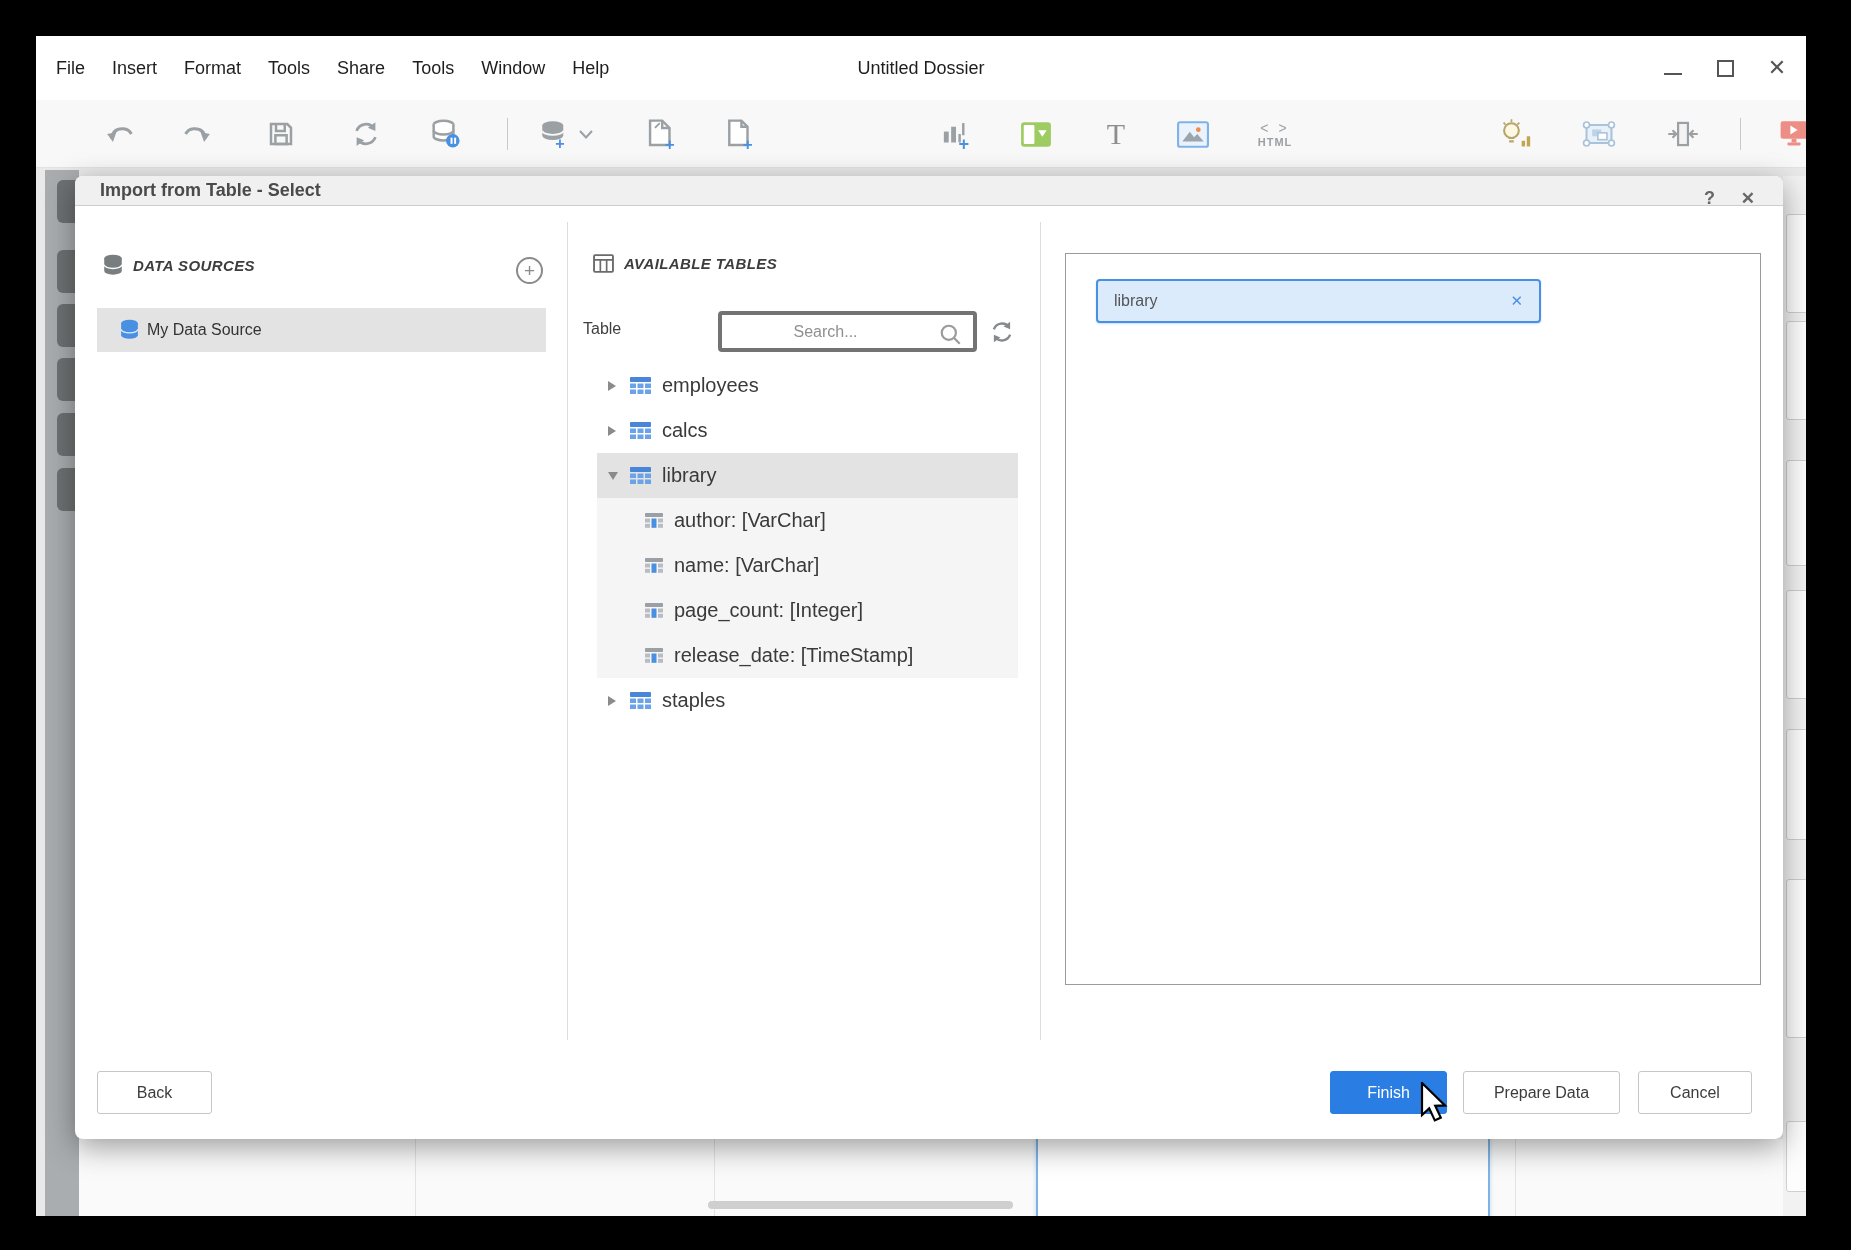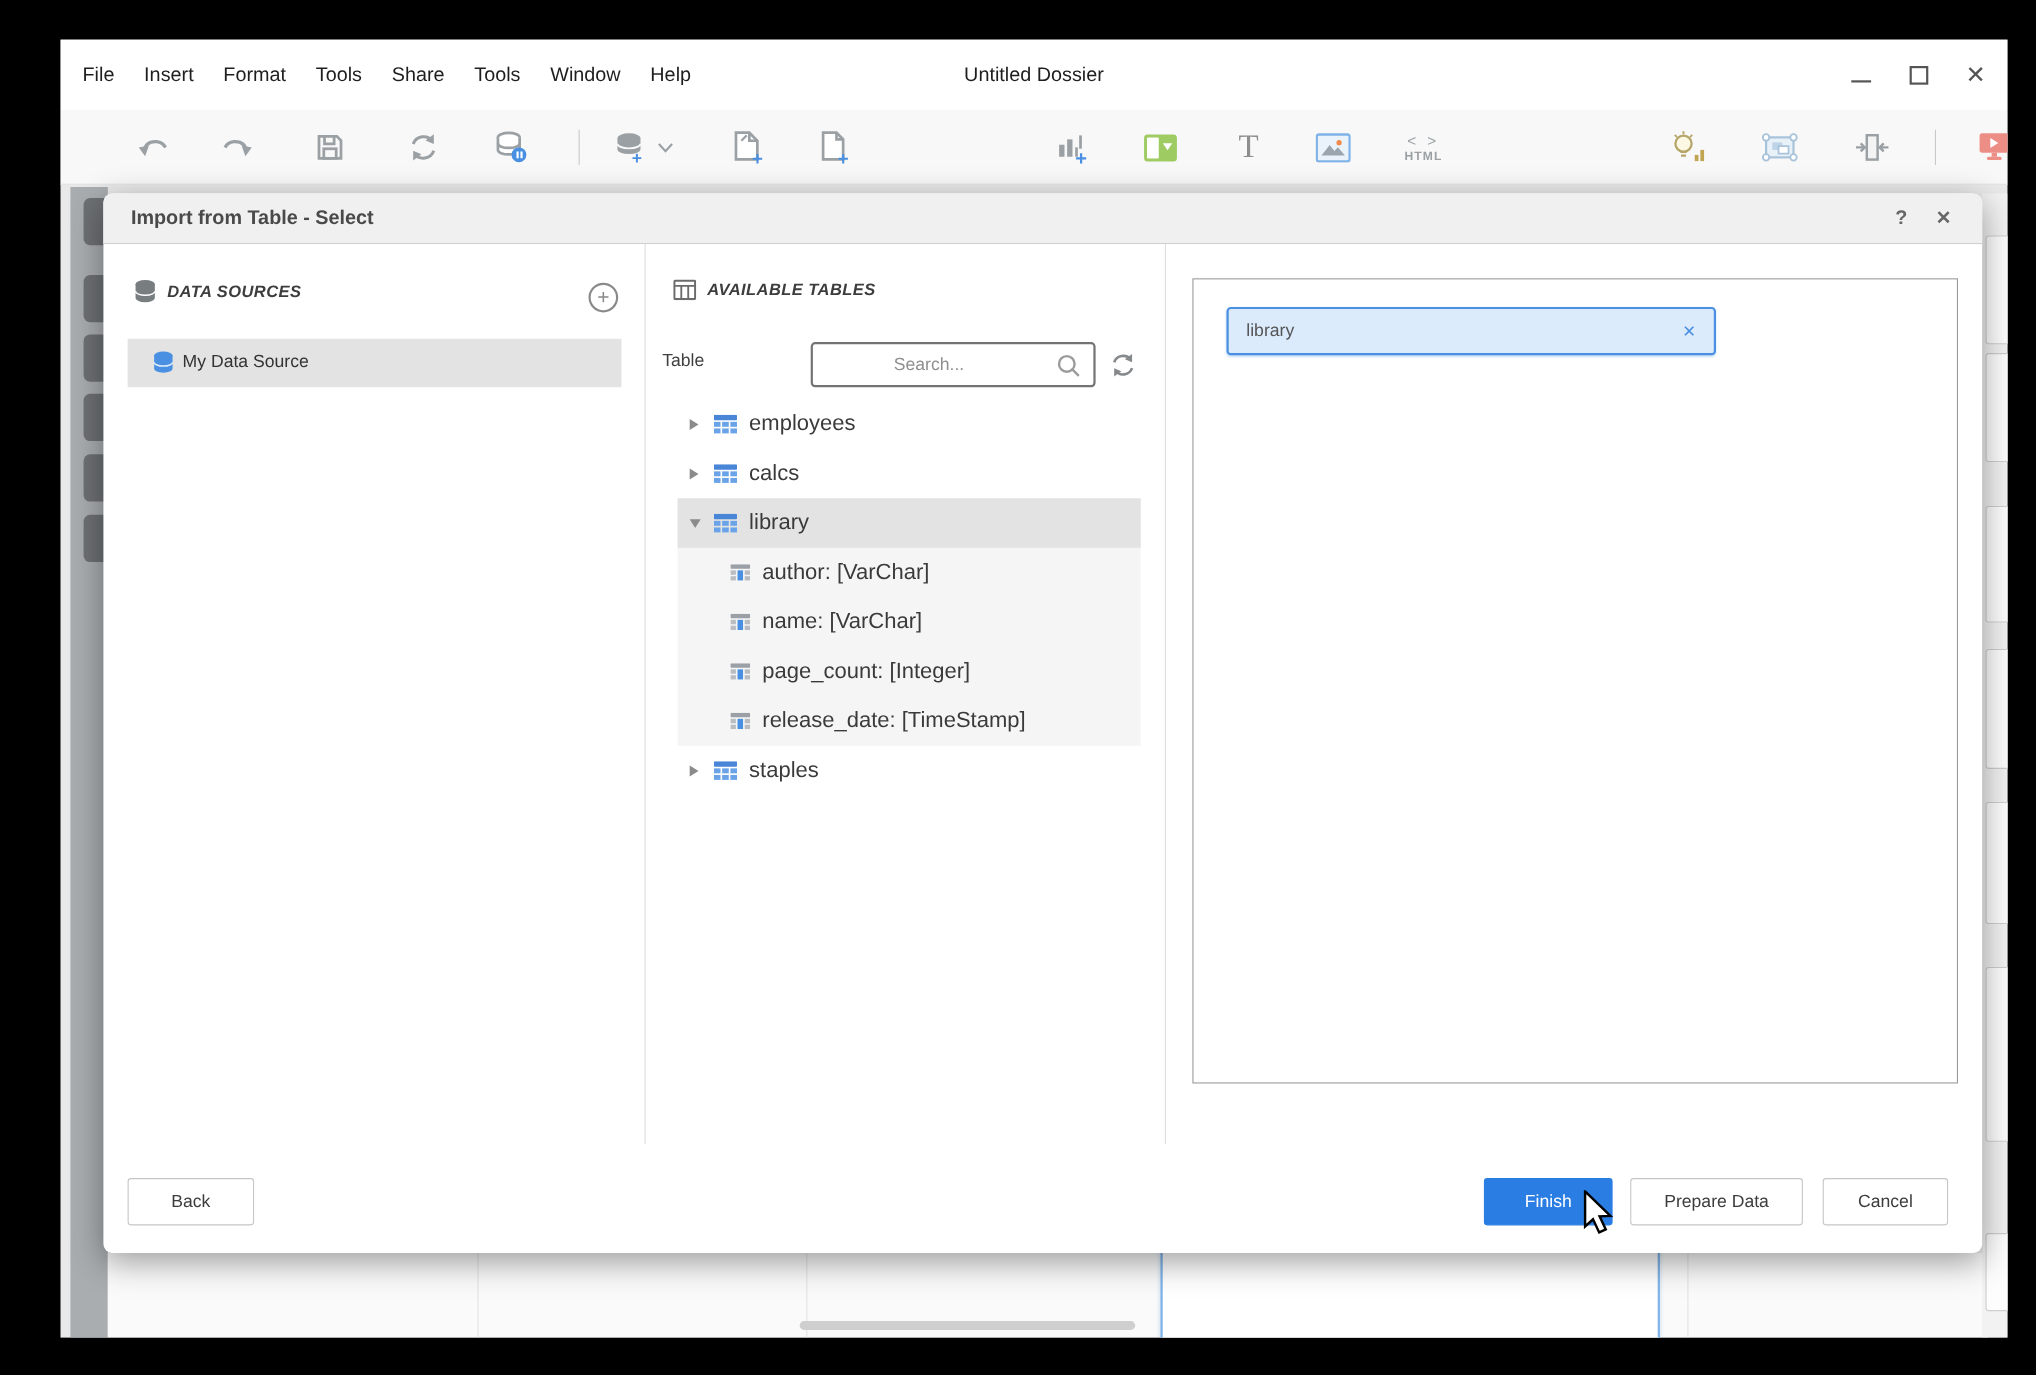--- a/index.html
+++ b/index.html
@@ -1,17 +1,17 @@
 <!DOCTYPE html>
 <html><head>
 <meta charset="utf-8">
 <style>
   * { margin:0; padding:0; box-sizing:border-box; }
   html,body { width:1851px; height:1250px; background:#000; font-family:"Liberation Sans", sans-serif; overflow:hidden; }
-  .window { position:absolute; left:36px; top:36px; width:1770px; height:1180px; background:#e9e9e9; overflow:hidden;margin-left:19px; }
+  .window { position:absolute; left:36px; top:36px; width:1770px; height:1180px; background:#e9e9e9; overflow:hidden; }
 
   
   .menubar { position:absolute; left:0; top:0; width:100%; height:64px; background:#fff; }
   .menu-items { position:absolute; left:20px; top:0; height:64px; display:flex; align-items:center; gap:27px; }
   .menu-item { font-size:18px; color:#1e1e1e; cursor:default; }
   .win-title { position:absolute; left:0; right:0; top:0; height:64px; display:flex; align-items:center; justify-content:center; font-size:18px; color:#1e1e1e; }
   .win-controls { position:absolute; right:14px; top:0; height:64px; display:flex; align-items:center; gap:22px; }
   .wc { width:30px; height:30px; display:flex; align-items:center; justify-content:center; }
   .wc-min  { width:18px; height:0; border-bottom:2px solid #555; margin-top:12px; }
   .wc-max  { width:17px; height:17px; border:2px solid #555; }
@@ -31,35 +31,35 @@
   .strip-tab { position:absolute; left:12px; width:28px; height:43px; background:#6e7173; border-radius:6px; }
   .bottom-canvas { position:absolute; left:43px; top:1103px; width:1709px; height:77px; background:#fafafa; }
   .bc-line { position:absolute; top:0; width:1px; height:77px; background:#e3e3e3; }
   .hscroll { position:absolute; left:629px; top:62px; width:305px; height:8px; background:#cfcfcf; border-radius:4px; }
   .blue-box { position:absolute; left:1000px; top:1090px; width:454px; height:106px; background:#fff; border:2px solid #7fb3e8; border-radius:5px; box-shadow:0 3px 4px rgba(127,179,232,.45); }
   .right-sliver { position:absolute; left:1747px; top:140px; width:23px; height:1040px; background:#f2f2f2; }
   .sliver-box { position:absolute; left:3px; width:26px; background:#fdfdfd; border:1px solid #cfcfcf; border-radius:3px; }
 
   
   .dialog { position:absolute; left:39px; top:140px; width:1708px; height:963px; background:#fff; border-radius:8px; box-shadow:0 8px 30px rgba(0,0,0,.38); z-index:50; }
-  .dlg-header { position:absolute; left:0; top:0; width:100%; height:46px; background:#f0f0f0; border-bottom:1px solid #cdcdcd; border-radius:8px 8px 0 0; display:flex; align-items:center; }
+  .dlg-header { position:absolute; left:0; top:0; width:100%; height:30px; background:#f0f0f0; border-bottom:1px solid #cdcdcd; border-radius:8px 8px 0 0; display:flex; align-items:center; }
   .dlg-title { margin-left:25px; font-size:18px; font-weight:700; color:#4a4a4a; }
   .dlg-help { position:absolute; right:68px; top:12px; font-size:18px; font-weight:700; color:#666; }
   .dlg-close { position:absolute; right:28px; top:12px; font-size:17px; font-weight:700; color:#666; }
   .vdiv { position:absolute; top:46px; width:1px; height:818px; background:#ddd; }
 
   .panel-header { position:absolute; display:flex; align-items:center; gap:10px; }
   .panel-header .ph-label { font-size:15px; font-weight:700; color:#3d3d3d; letter-spacing:.4px;font-style:italic; }
   .plus-btn { position:absolute; left:441px; top:81px; width:27px; height:27px; border:2px solid #8a8a8a; border-radius:50%; color:#8a8a8a; font-size:19px; display:flex; align-items:center; justify-content:center; line-height:1; font-weight:400; }
 
   .ds-row { position:absolute; left:22px; top:132px; width:449px; height:44px; background:#e3e3e3; display:flex; align-items:center; }
   .ds-row .lbl { font-size:16px; color:#333; }
 
   .tbl-label { position:absolute; left:508px; top:144px; font-size:16px; color:#3f3f3f; }
-  .search-wrap { position:absolute; left:643px; top:135px; width:259px; height:41px; border:2px solid #737373; border-radius:4px; background:#fff; }
+  .search-wrap { position:absolute; left:643px; top:135px; width:259px; height:41px; border:4px solid #737373; border-radius:4px; background:#fff; }
   .search-input { position:absolute; left:0; top:0; width:100%; height:100%; border:none; outline:none; background:transparent; text-align:center; padding-right:44px; font-size:16px; color:#444; font-family:"Liberation Sans",sans-serif; }
   .search-input::placeholder { color:#8f8f8f; }
   .search-ic { position:absolute; right:10px; top:8px; }
   .refresh-sm { position:absolute; left:914px; top:143px; }
 
   .tree { position:absolute; left:522px; top:187px; width:421px; }
   .trow { height:45px; display:flex; align-items:center; font-size:20px; color:#3a3a3a; }
   .trow .arr { width:22px; display:flex; justify-content:flex-start; margin-left:11px; }
   .arr-r { width:0; height:0; border-left:8px solid #8b8b8b; border-top:5.5px solid transparent; border-bottom:5.5px solid transparent; }
   .arr-d { width:0; height:0; border-top:8px solid #8b8b8b; border-left:5.5px solid transparent; border-right:5.5px solid transparent; }

